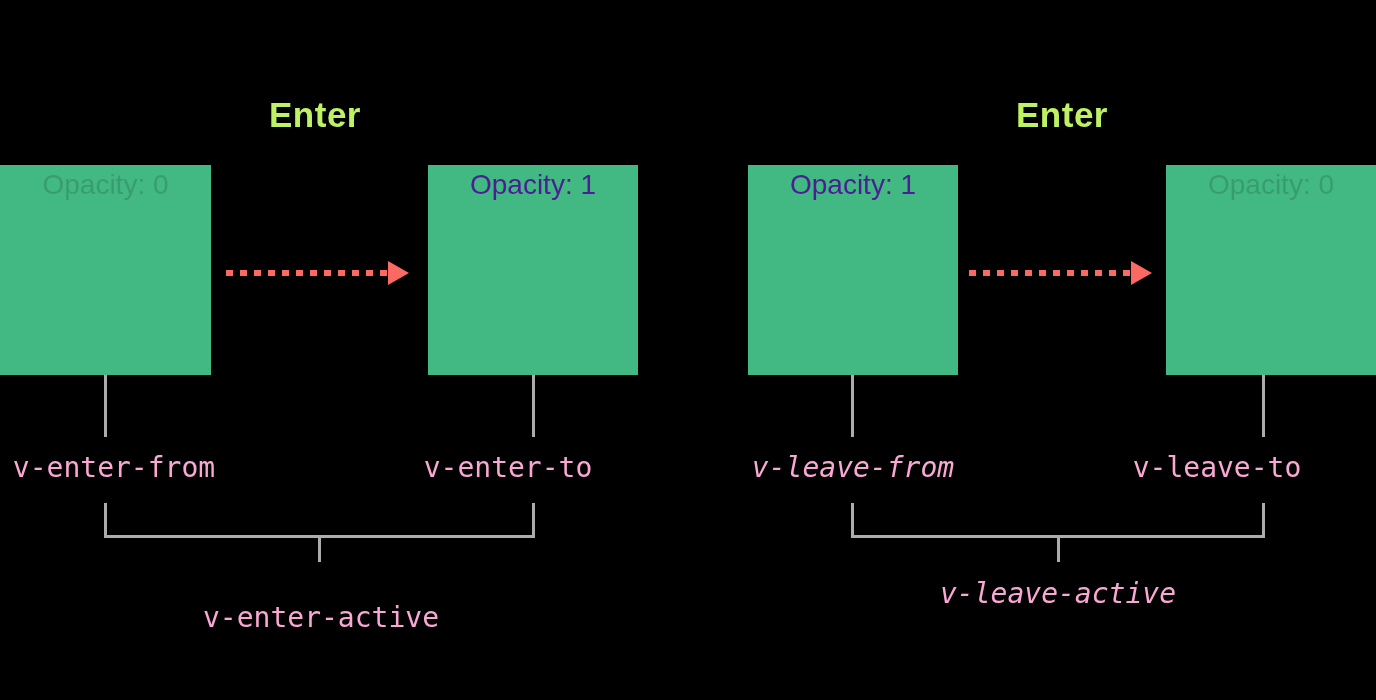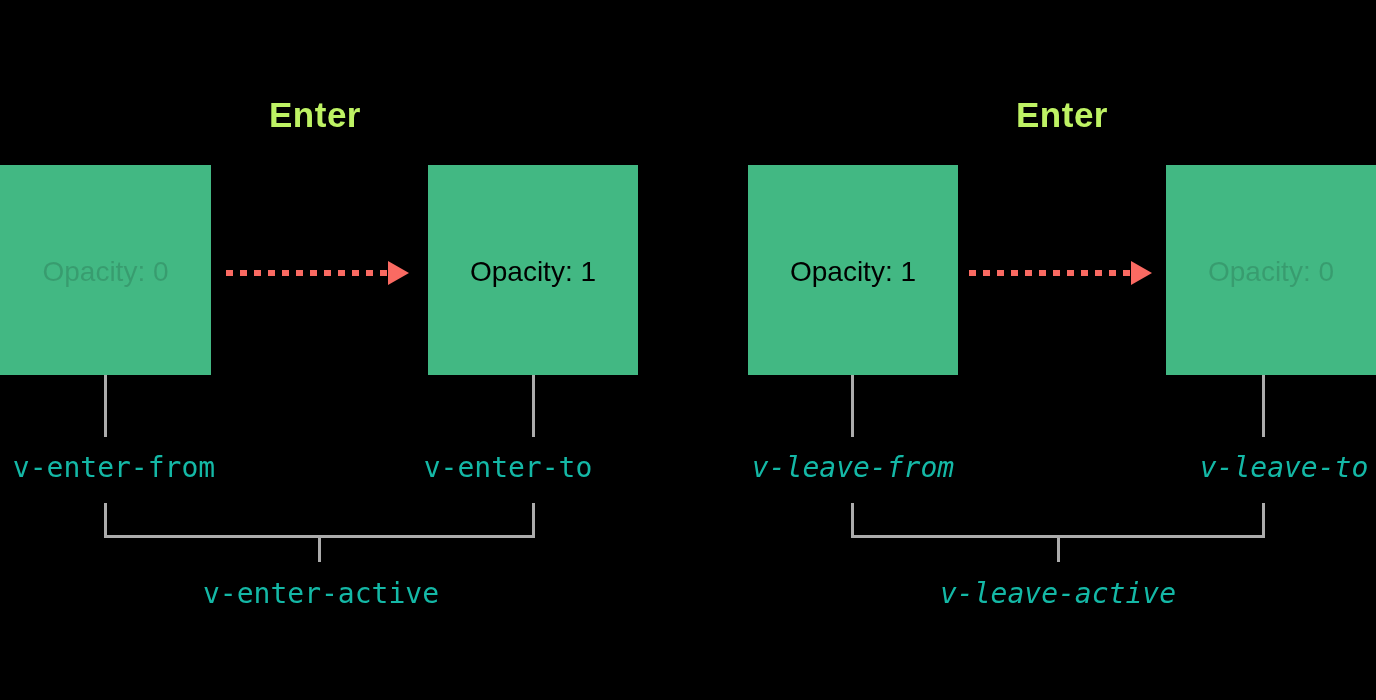--- a/index.html
+++ b/index.html
@@ -31,30 +31,29 @@
   .title.t-leave { left: 912px; }
 
   
   .box {
     position: absolute;
     top: 165px;
     width: 210px;
     height: 210px;
     background: #42b883;
     display: flex;
-    align-items: center;
     justify-content: center;
   }
   .box.b1 { left: 0;     width: 211px; }
   .box.b2 { left: 428px; }
   .box.b3 { left: 748px; }
   .box.b4 { left: 1166px; }
   .box-label {
     font-size: 28px;
-    color: #000000;
+    color: #4c1d95;
     padding-top: 4px;
     white-space: nowrap;
   }
   .box-label.faded { color: rgba(0, 0, 0, 0.15); }
 
   
   .arrow {
     position: absolute;
     top: 260px;
     width: 185px;
@@ -77,29 +76,29 @@
   .stub.s4 { left: 1262px; }
 
   
   .cls {
     position: absolute;
     top: 451px;
     transform: translateX(-50%);
     font-family: "DejaVu Sans Mono", monospace;
     font-size: 28px;
     line-height: 34px;
-    color: #14b8a6;
+    color: #f9a8d4;
     white-space: nowrap;
   }
   .cls.c-enter-from { left: 114px; }
   .cls.c-enter-to   { left: 508px; }
   .cls.c-leave-from { left: 853px; font-style: italic; }
-  .cls.c-leave-to   { left: 1284px; font-style: italic; }
+  .cls.c-leave-to   { left: 1217px; }
   .cls.active { top: 577px; }
-  .cls.c-enter-active { left: 321px; }
+  .cls.c-enter-active { left: 321px; margin-top: 24px; }
   .cls.c-leave-active { left: 1058px; font-style: italic; }
 
   
   .bracket {
     position: absolute;
     top: 503px;
     height: 35px;
     box-sizing: border-box;
     border-left: 3px solid #acacac;
     border-right: 3px solid #acacac;

